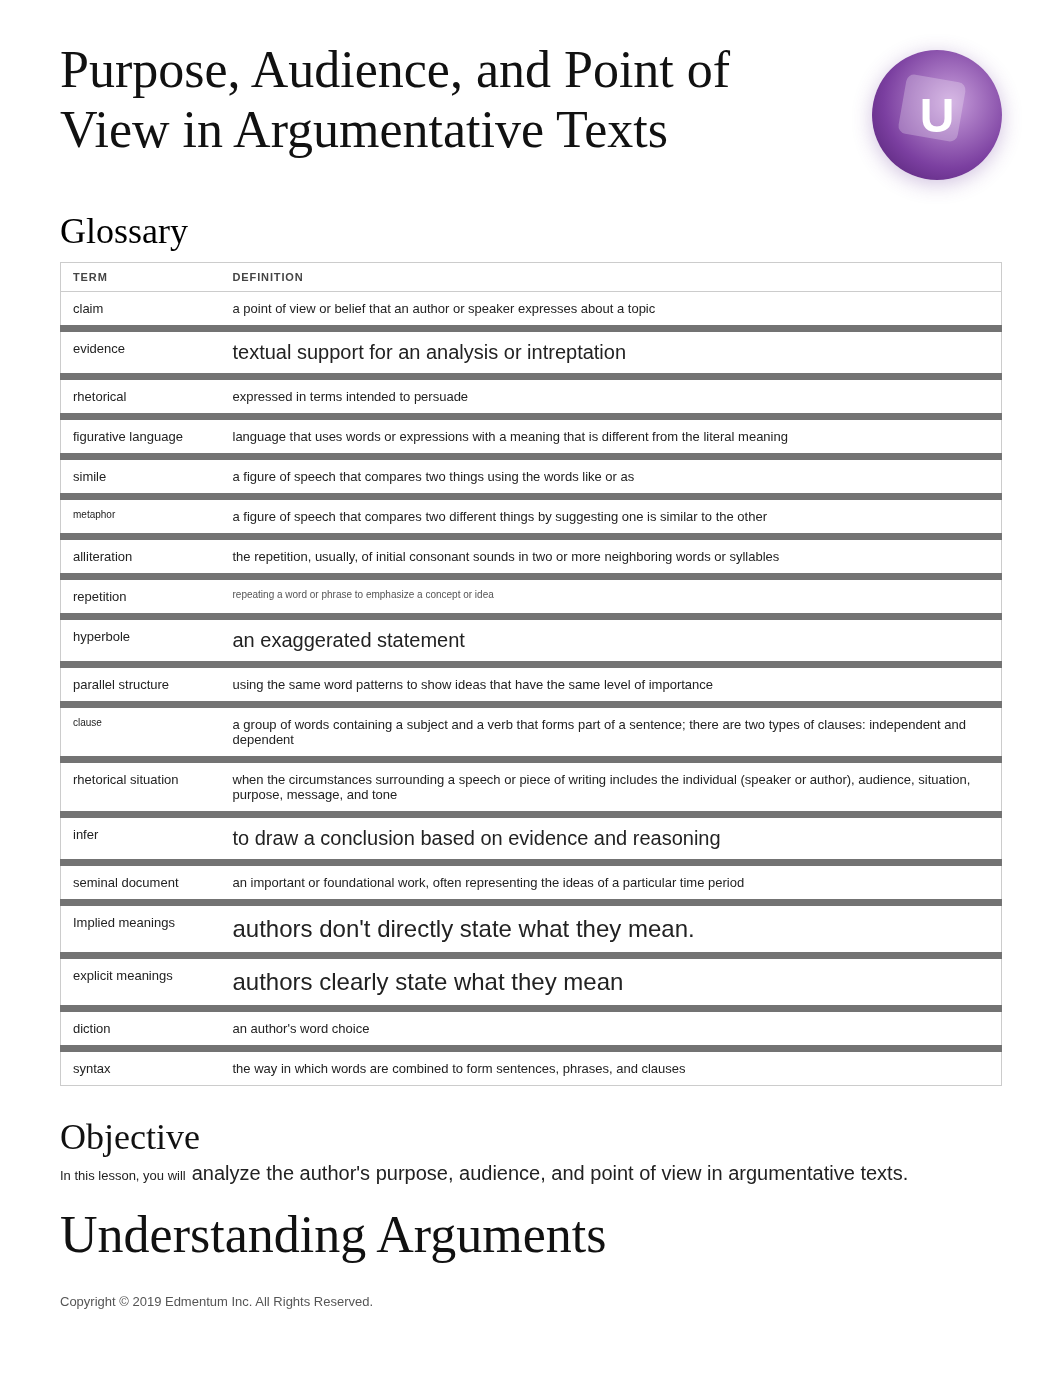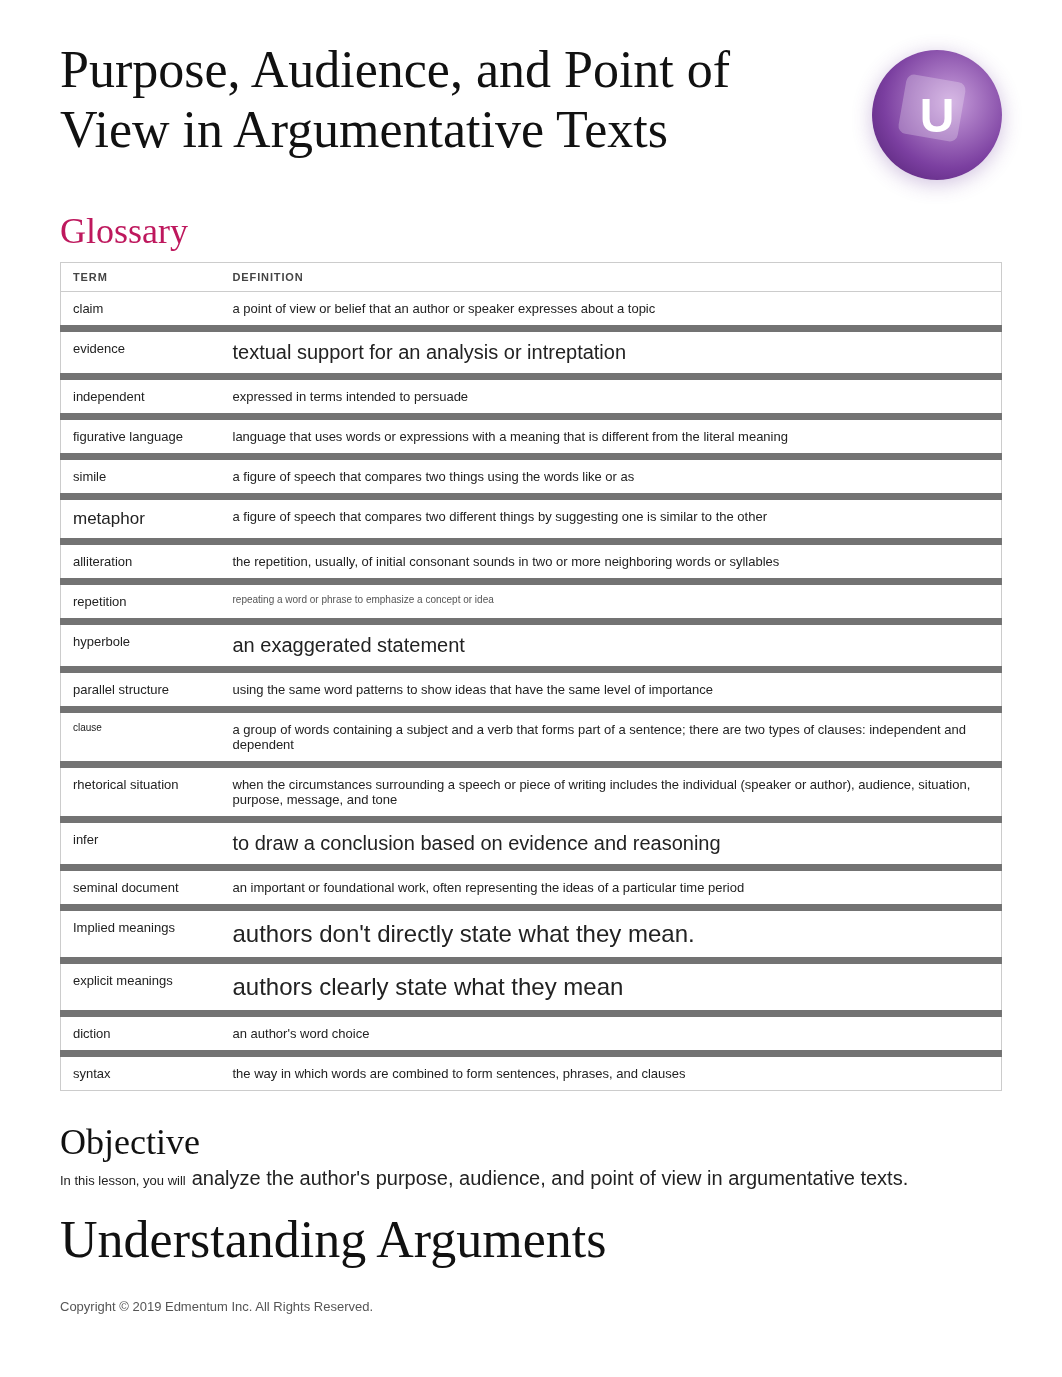--- a/index.html
+++ b/index.html
@@ -52,21 +52,21 @@
     .logo-letter {
       font-size: 48px;
       font-weight: bold;
       color: #fff;
       font-family: Arial, sans-serif;
       z-index: 1;
     }
     .section-title {
       font-size: 36px;
       font-weight: 400;
-      color: #be185d;
+      color: #000000;
       margin-bottom: 10px;
     }
     .glossary-table {
       width: 100%;
       border-collapse: collapse;
       border: 1px solid #ccc;
       margin-bottom: 30px;
     }
     .glossary-table thead tr {
       border-bottom: 1px solid #ccc;
@@ -158,33 +158,33 @@
   <tbody id="glossary-tbody">
       <tr>
         <td class="term-col" style="font-size: 13px;">claim</td>
         <td class="def-col" style="font-size: 13px;">a point of view or belief that an author or speaker expresses about a topic</td>
       </tr>
       <tr>
         <td class="term-col" style="font-size: 13px;">evidence</td>
         <td class="def-col" style="font-size: 20px;">textual support for an analysis or intreptation</td>
       </tr>
       <tr>
-        <td class="term-col" style="font-size: 13px;">independent</td>
+        <td class="term-col" style="font-size: 13px;">rhetorical</td>
         <td class="def-col" style="font-size: 13px;">expressed in terms intended to persuade</td>
       </tr>
       <tr>
         <td class="term-col" style="font-size: 13px;">figurative language</td>
         <td class="def-col" style="font-size: 13px;">language that uses words or expressions with a meaning that is different from the literal meaning</td>
       </tr>
       <tr>
         <td class="term-col" style="font-size: 13px;">simile</td>
         <td class="def-col" style="font-size: 13px;">a figure of speech that compares two things using the words like or as</td>
       </tr>
       <tr>
-        <td class="term-col" style="font-size: 17px;">metaphor</td>
+        <td class="term-col" style="font-size: 10px;">metaphor</td>
         <td class="def-col" style="font-size: 13px;">a figure of speech that compares two different things by suggesting one is similar to the other</td>
       </tr>
       <tr>
         <td class="term-col" style="font-size: 13px;">alliteration</td>
         <td class="def-col" style="font-size: 13px;">the repetition, usually, of initial consonant sounds in two or more neighboring words or syllables</td>
       </tr>
       <tr>
         <td class="term-col" style="font-size: 13px;">repetition</td>
         <td class="def-col" style="font-size: 10px; color: rgb(85, 85, 85);">repeating a word or phrase to emphasize a concept or idea</td>
       </tr>

